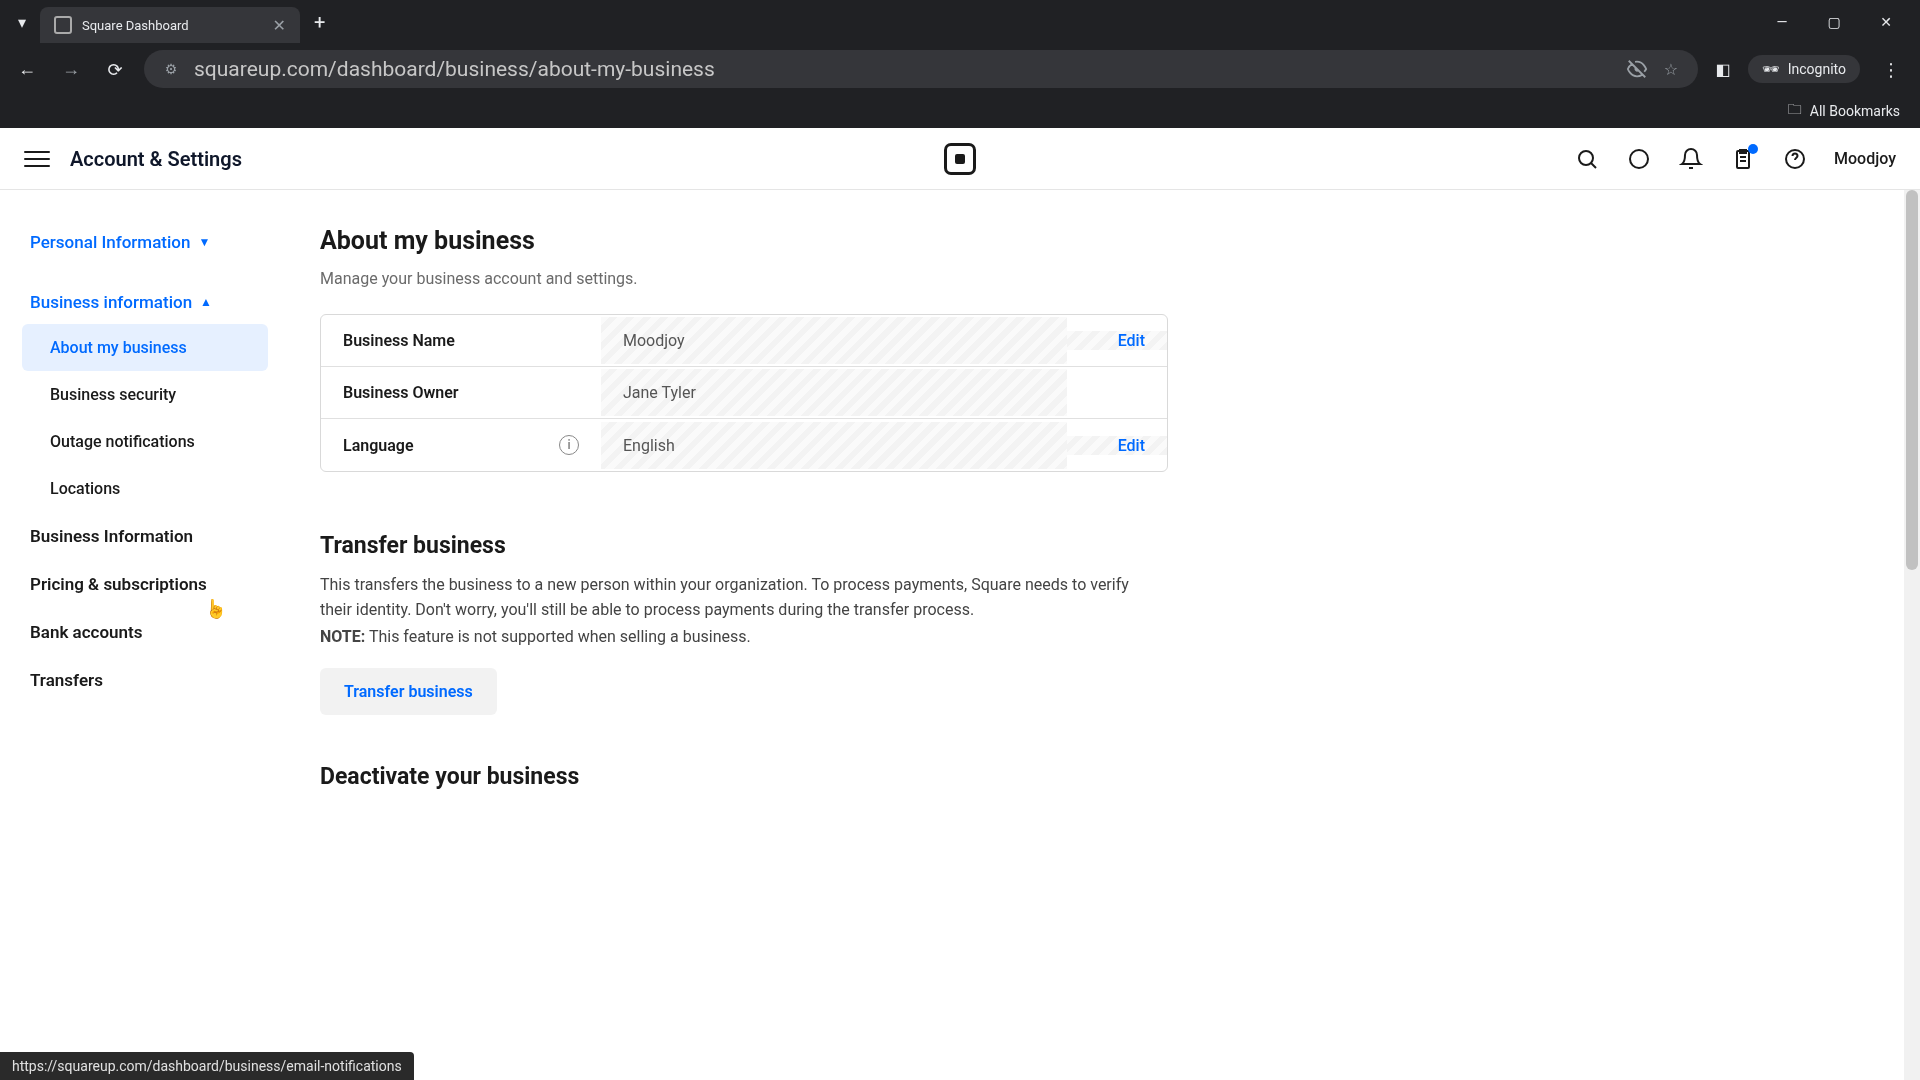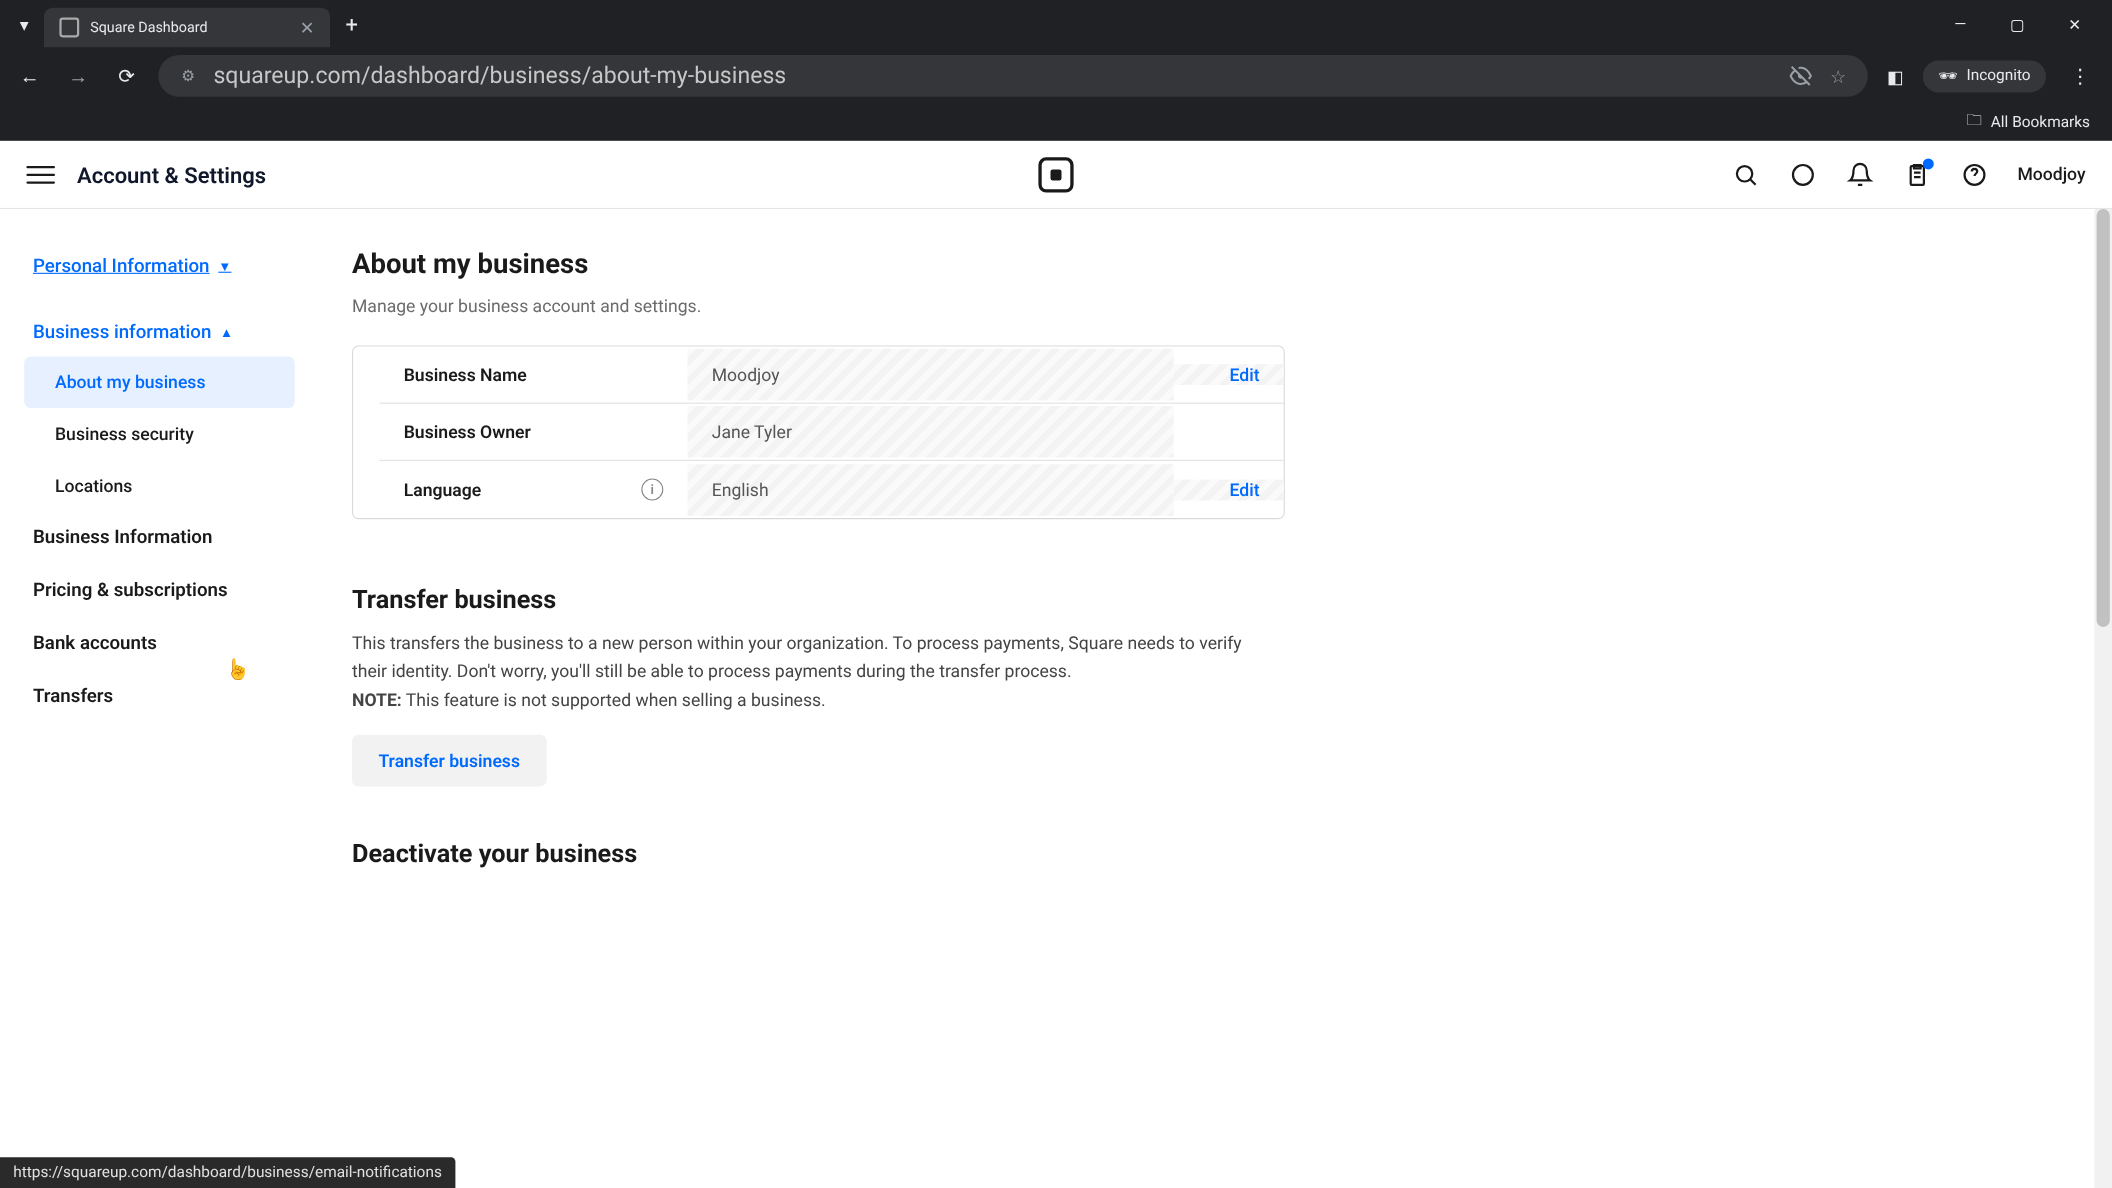--- a/index.html
+++ b/index.html
@@ -36,32 +36,32 @@
 .header-right { margin-left:auto; display:flex; align-items:center; gap:26px;}
 .hdr-icon { width:26px; height:26px; display:flex; align-items:center; justify-content:center; color:#1a1a1a; cursor:pointer; position:relative;}
 .hdr-icon svg { width:24px; height:24px; }
 .dot-badge { position:absolute; top:-2px; right:-2px; width:10px; height:10px; background:#006aff; border-radius:50%;}
 .user-name { font-size:16px; font-weight:500; color:#1a1a1a; cursor:pointer;}
 
 
 .page { display:flex; height: calc(1080px - 128px - 62px); }
 .sidebar { width:280px; padding: 30px 0; }
 .sidebar-group { font-size:17px; font-weight:500; color:#006aff; padding: 12px 30px; display:flex; align-items:center; gap:8px; cursor:pointer;}
-.sidebar-group.personal { color:#006aff;text-decoration:underline; }
+.sidebar-group.personal { color:#006aff; }
 .chev { font-size:12px; }
 .sub-items { padding-left: 10px; }
 .sub-item { font-size:16px; font-weight:500; color:#1a1a1a; padding: 14px 30px 14px 40px; cursor:pointer;}
 .sub-item.active { background:#e6f0ff; color:#006aff; border-radius:6px; margin: 0 12px; padding-left:28px; }
 .sub-item.hover { color:#006aff; }
 .sidebar-simple { font-size:17px; font-weight:600; color:#1a1a1a; padding: 14px 30px; cursor:pointer; }
 
 .content { flex:1; padding: 36px 40px; max-width: 920px; }
 .section-title { font-size:25px; font-weight:700; color:#1a1a1a; margin-bottom:14px;}
 .section-sub { font-size:16px; color:#6b6b6b; margin-bottom:26px;}
-.info-table { border:1px solid #d9d9d9; border-radius:6px; width: 848px; padding-left: 24px; }
+.info-table { border:1px solid #d9d9d9; border-radius:6px; width: 848px; }
 .info-row { display:flex; align-items:center; min-height:52px; border-bottom:1px solid #e0e0e0;}
 .info-row:last-child { border-bottom:none;}
 .row-label { width:280px; padding:14px 22px; font-size:16px; font-weight:600; color:#1a1a1a; display:flex; align-items:center; gap:10px;}
 .row-value { flex:1; padding:14px 22px; font-size:16px; color:#555; background: repeating-linear-gradient(135deg, #fafafa, #fafafa 6px, #f3f3f3 6px, #f3f3f3 12px);}
 .row-action { width:100px; text-align:right; padding-right:22px; font-size:16px; color:#006aff; font-weight:500; cursor:pointer; background: repeating-linear-gradient(135deg, #fafafa, #fafafa 6px, #f3f3f3 6px, #f3f3f3 12px);}
 .info-icon-small { width:20px; height:20px; border:1.5px solid #888; border-radius:50%; display:inline-flex; align-items:center; justify-content:center; font-size:12px; color:#888; margin-left:auto;}
 
 .section2 { margin-top: 60px; }
 .body-text { font-size:16px; color:#444; line-height:1.55; max-width:820px; margin-bottom:4px;}
 .note-line { font-size:16px; color:#444; margin-bottom:22px;}
@@ -172,20 +172,21 @@
       <span>Personal Information</span>
       <span class="chev">▼</span>
     </div>
     <div class="sidebar-group" style="margin-top:16px;">
       <span>Business information</span>
       <span class="chev">▲</span>
     </div>
     <div class="sub-items">
       <div class="sub-item active">About my business</div>
       <div class="sub-item">Business security</div>
+      <div class="sub-item">Outage notifications</div>
       <div class="sub-item">Locations</div>
     </div>
     <div class="sidebar-simple">Business Information</div>
     <div class="sidebar-simple">Pricing &amp; subscriptions</div>
     <div class="sidebar-simple">Bank accounts</div>
     <div class="sidebar-simple">Transfers</div>
   </div>
 
   <div class="content">
     <h1 class="section-title">About my business</h1>

